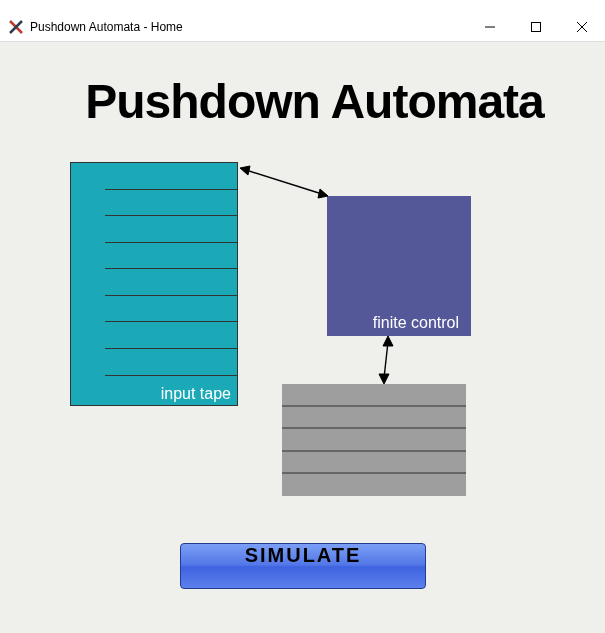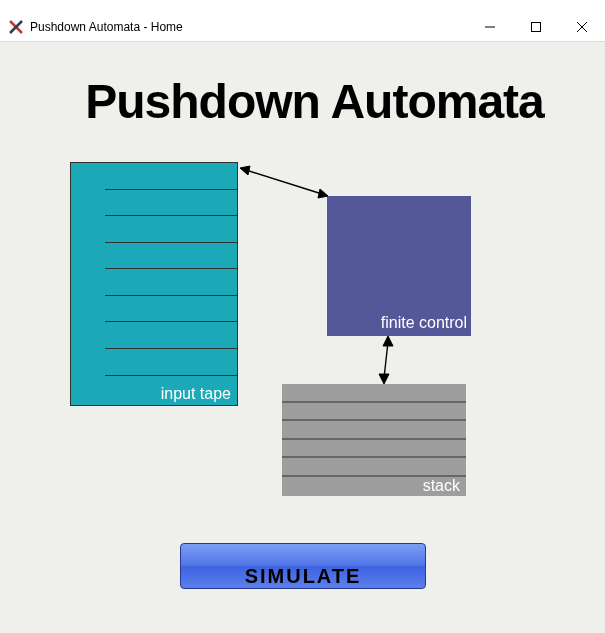--- a/index.html
+++ b/index.html
@@ -107,21 +107,21 @@
     .finite-control {
       position: absolute;
       left: 327px;
       top: 34px;
       width: 144px;
       height: 140px;
       background: #545899;
       display: flex;
       align-items: flex-end;
       justify-content: flex-end;
-      padding: 4px 4px;
+      padding: 4px 12px;
       color: #fff;
       font-size: 16px;
       font-family: "Trebuchet MS", sans-serif;
     }
     .stack {
       position: absolute;
       left: 282px;
       top: 222px;
       width: 184px;
       height: 112px;
@@ -151,21 +151,21 @@
     .simulate-btn {
       position: absolute;
       left: 180px;
       bottom: 56px;
       width: 246px;
       height: 46px;
       background: linear-gradient(to bottom, #7b9ff5 0%, #5276e6 48%, #3e63e0 52%, #5c7fec 100%);
       border: 1px solid #243b8f;
       border-radius: 4px;
       display: flex;
-      align-items: flex-end;
+      align-items: flex-start;
       justify-content: center;
       font-weight: 700;
       font-size: 20px;
       letter-spacing: 2px;
       color: #000;
       cursor: pointer;
       font-family: "Segoe UI", Arial, sans-serif;
     }
   </style>
 </head>
@@ -219,21 +219,20 @@
     <div class="finite-control">
       <span>finite control</span>
     </div>
 
     <div class="stack">
       <div class="stack-row"></div>
       <div class="stack-row"></div>
       <div class="stack-row"></div>
       <div class="stack-row"></div>
       <div class="stack-row"></div>
-      <div class="stack-row">stack</div>
     </div>
 
     <svg class="arrow" style="left:238px; top:0px;" width="92" height="40" viewBox="0 0 92 40">
       <line x1="8" y1="8" x2="84" y2="32" stroke="#000" stroke-width="1.4"></line>
       <polygon points="2,6 12,4 10,13"></polygon>
       <polygon points="90,34 80,36 82,27"></polygon>
     </svg>
 
     <svg class="arrow" style="left:374px; top:174px;" width="24" height="48" viewBox="0 0 24 48">
       <line x1="14" y1="6" x2="10" y2="42" stroke="#000" stroke-width="1.4"></line>

